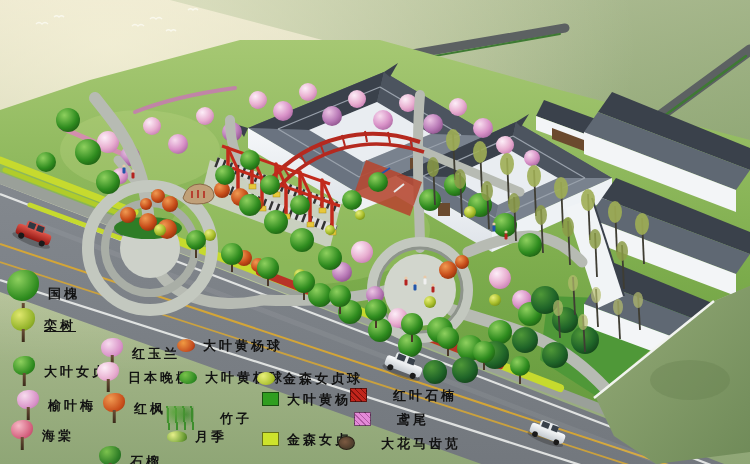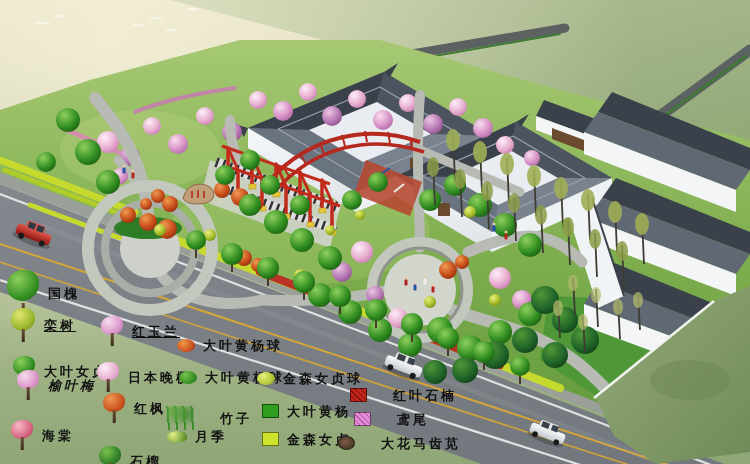--- a/index.html
+++ b/index.html
@@ -52,26 +52,26 @@
   .lic[data-icon^="swatch"]{width:15px;height:12px;border:1px solid rgba(0,0,0,.5);}
   [data-icon="swatch-green"]{background:#2f9e1f;}
   [data-icon="swatch-yellow-green"]{background:#cde32c;}
   [data-icon="swatch-red-hatch"]{background:repeating-linear-gradient(45deg,#c2251c 0 3px,#7e120d 3px 4px);}
   [data-icon="swatch-pink"]{background:repeating-linear-gradient(45deg,#e48ad8 0 3px,#b25aa6 3px 4px);}
   [data-icon="swatch-dark-ellipse"]{width:34px;height:9px;border:none;border-radius:50%;
       background:radial-gradient(ellipse at 40% 40%,#7c5a42,#53402e 60%,#3c4a2c);}
 
   
   .li1{left:6px;top:270px;}   .li2{left:10px;top:308px;text-decoration:underline;}  .li3{left:12px;top:356px;}
-  .li4{left:16px;top:370px;font-style:italic;}  .li5{left:10px;top:420px;align-items:center;}
-  .li6{left:100px;top:316px;text-decoration:underline;} .li7{left:96px;top:362px;}  .li8{left:102px;top:393px;}
+  .li4{left:16px;top:390px;}  .li5{left:10px;top:420px;align-items:center;}
+  .li6{left:100px;top:338px;} .li7{left:96px;top:362px;}  .li8{left:102px;top:393px;}
   .li9{left:98px;top:446px;}
   .li10{left:177px;top:339px;}.li11{left:179px;top:371px;}.li12{left:166px;top:394px;margin-top:12px;}
   .li13{left:167px;top:430px;}
-  .li14{left:257px;top:372px;}.li15{left:262px;top:404px;}.li16{left:262px;top:432px;}
+  .li14{left:257px;top:372px;}.li15{left:262px;top:392px;}.li16{left:262px;top:432px;}
   .li17{left:350px;top:388px;}.li18{left:354px;top:412px;}.li19{left:338px;top:436px;align-items:center;}
 </style>
 </head>
 <body>
 
 <div id="stage">
 
 <svg id="scene" viewBox="0 0 750 464" xmlns="http://www.w3.org/2000/svg">
   <defs>
     <linearGradient id="skyG" x1="0" y1="0" x2="0" y2="1">

